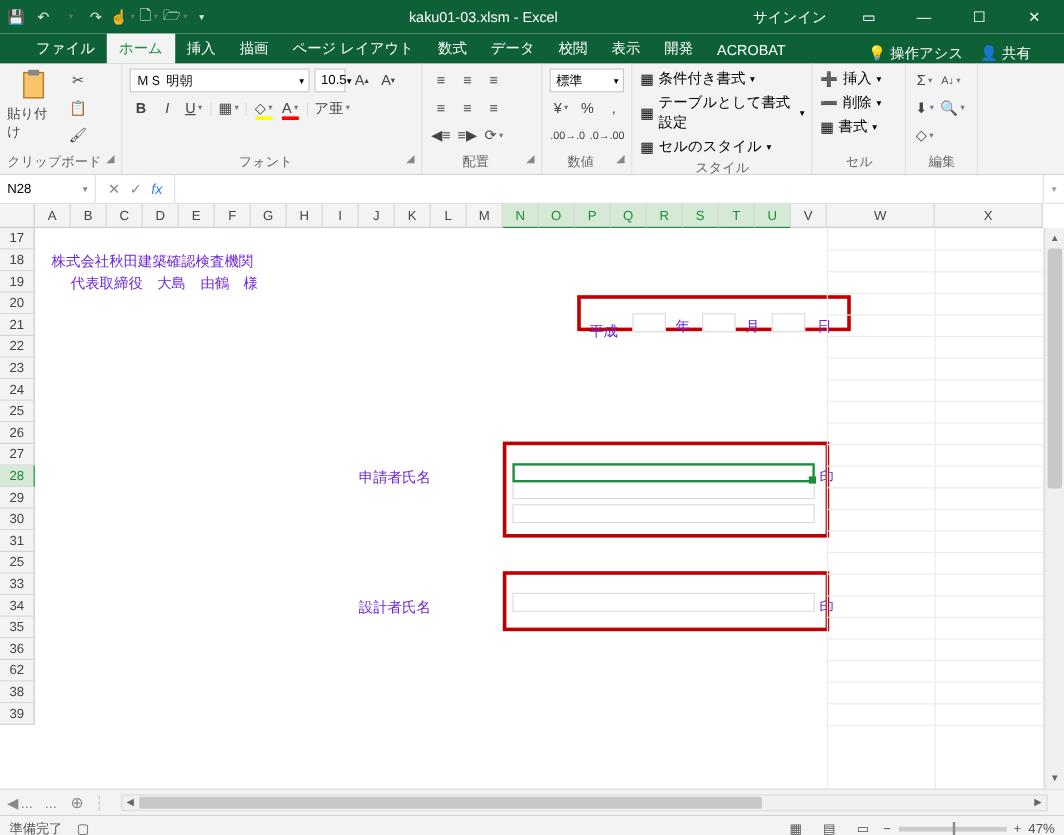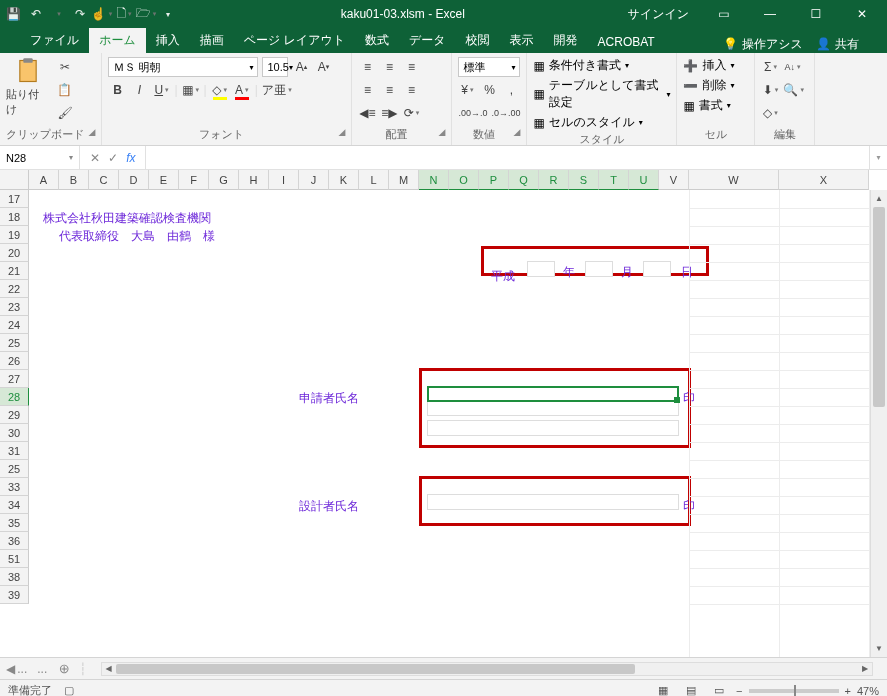--- a/index.html
+++ b/index.html
@@ -333,21 +333,21 @@
       <div class="rh">27</div>
       <div class="rh sel">28</div>
       <div class="rh">29</div>
       <div class="rh">30</div>
       <div class="rh">31</div>
       <div class="rh">25</div>
       <div class="rh">33</div>
       <div class="rh">34</div>
       <div class="rh">35</div>
       <div class="rh">36</div>
-      <div class="rh">51</div>
+      <div class="rh">62</div>
       <div class="rh">38</div>
       <div class="rh">39</div>
     </div>
   <div class="cells" id="cells" style="right:17px;bottom:0;">
 
     <span class="cell-text" style="left:14px; top:20px;">株式会社秋田建築確認検査機関</span>
     <span class="cell-text" style="left:30px; top:38px;">代表取締役　大島　由鶴　様</span>
 
     <div class="redbox" style="left:452px; top:56px; width:228px; height:30px;"></div>
     <span class="cell-text" style="left:462px; top:78px;">平成</span>

